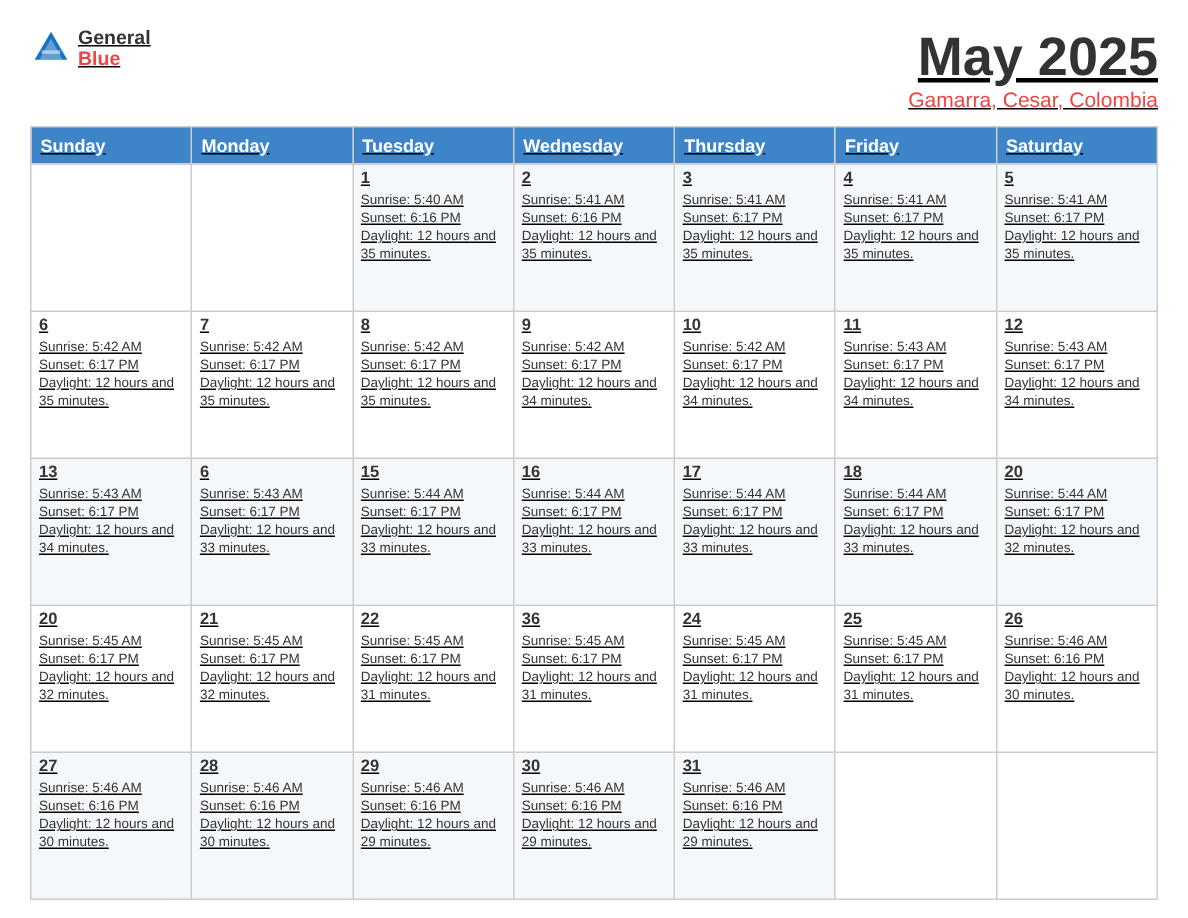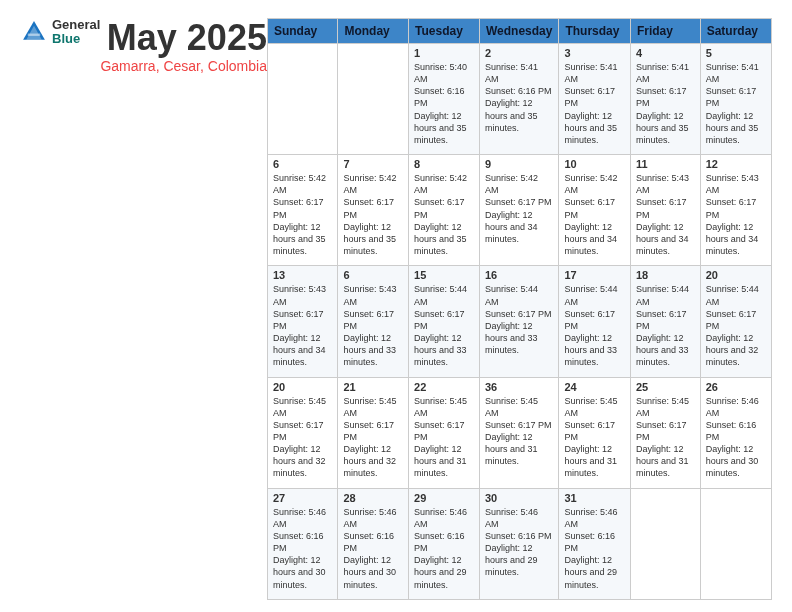--- a/index.html
+++ b/index.html
@@ -8,42 +8,43 @@
       height: 612px;
       font-family: Arial, Helvetica, sans-serif;
       background: #fff;
       overflow: hidden;
     }
     .page {
       width: 792px;
       height: 612px;
       padding: 18px 20px 12px 20px;
       display: flex;
-      flex-direction: row;
+      flex-direction: column;
+      text-decoration: underline;
     }
     .header {
       display: flex;
       justify-content: space-between;
       align-items: flex-start;
       margin-bottom: 10px;
     }
     .logo {
       display: flex;
       align-items: center;
       gap: 4px;
     }
     .logo-text {
       display: flex;
       flex-direction: column;
       font-size: 13px;
       font-weight: bold;
       line-height: 1.1;
     }
     .logo-general { color: #333; }
-    .logo-blue { color: #0f766e; }
+    .logo-blue { color: #ef4444; }
     .logo-icon {
       width: 28px;
       height: 28px;
     }
     .title-block {
       text-align: right;
     }
     .month-title {
       font-size: 36px;
       font-weight: bold;
@@ -54,21 +55,21 @@
       font-size: 14px;
       color: #ef4444;
     }
     .calendar {
       width: 100%;
       border-collapse: collapse;
       flex: 1;
     }
     .calendar th {
       background: #3d85c8;
-      color: #0f172a;
+      color: #ffffff;
       font-size: 12px;
       font-weight: bold;
       padding: 5px 6px;
       text-align: left;
       border: 1px solid #ccc;
     }
     .calendar td {
       border: 1px solid #ccc;
       vertical-align: top;
       padding: 3px 5px;

